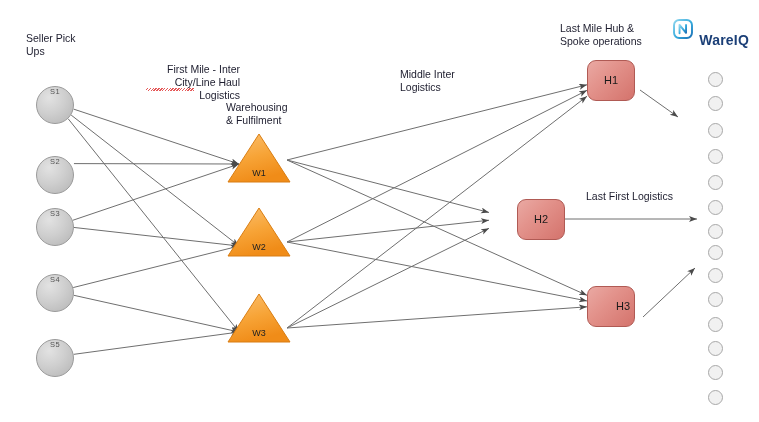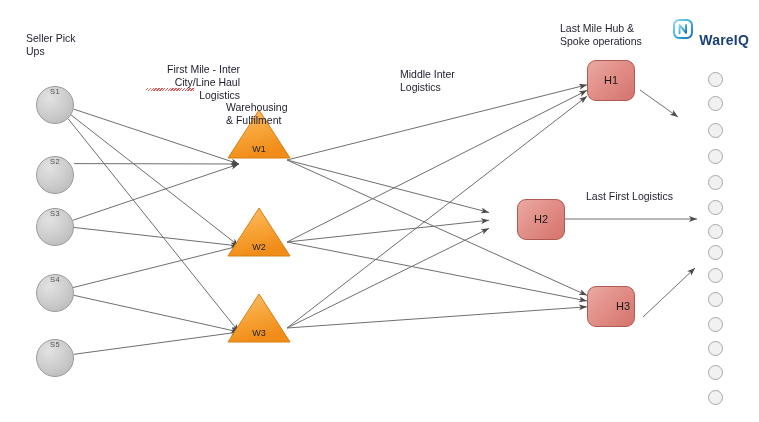--- a/index.html
+++ b/index.html
@@ -169,21 +169,21 @@
       </div>
       <div class="node seller-node" style="left: 36px; top: 274px;">
         <span>S4</span>
       </div>
       <div class="node seller-node" style="left: 36px; top: 339px;">
         <span>S5</span>
       </div>
     </div>
 
   <div id="warehouses-layer">
-      <div class="node wh-node" style="left: 226px; top: 108px;">
+      <div class="node wh-node" style="left: 226px; top: 132px;">
         <svg width="66" height="52" viewBox="0 0 66 52" xmlns="http://www.w3.org/2000/svg">
           <polygon points="33,2 64,50 2,50" fill="url(#whGrad)" stroke="#d97d12" stroke-width="1"></polygon>
         </svg>
         <div class="wh-label">W1</div>
       </div>
       <div class="node wh-node" style="left: 226px; top: 206px;">
         <svg width="66" height="52" viewBox="0 0 66 52" xmlns="http://www.w3.org/2000/svg">
           <polygon points="33,2 64,50 2,50" fill="url(#whGrad)" stroke="#d97d12" stroke-width="1"></polygon>
         </svg>
         <div class="wh-label">W2</div>

